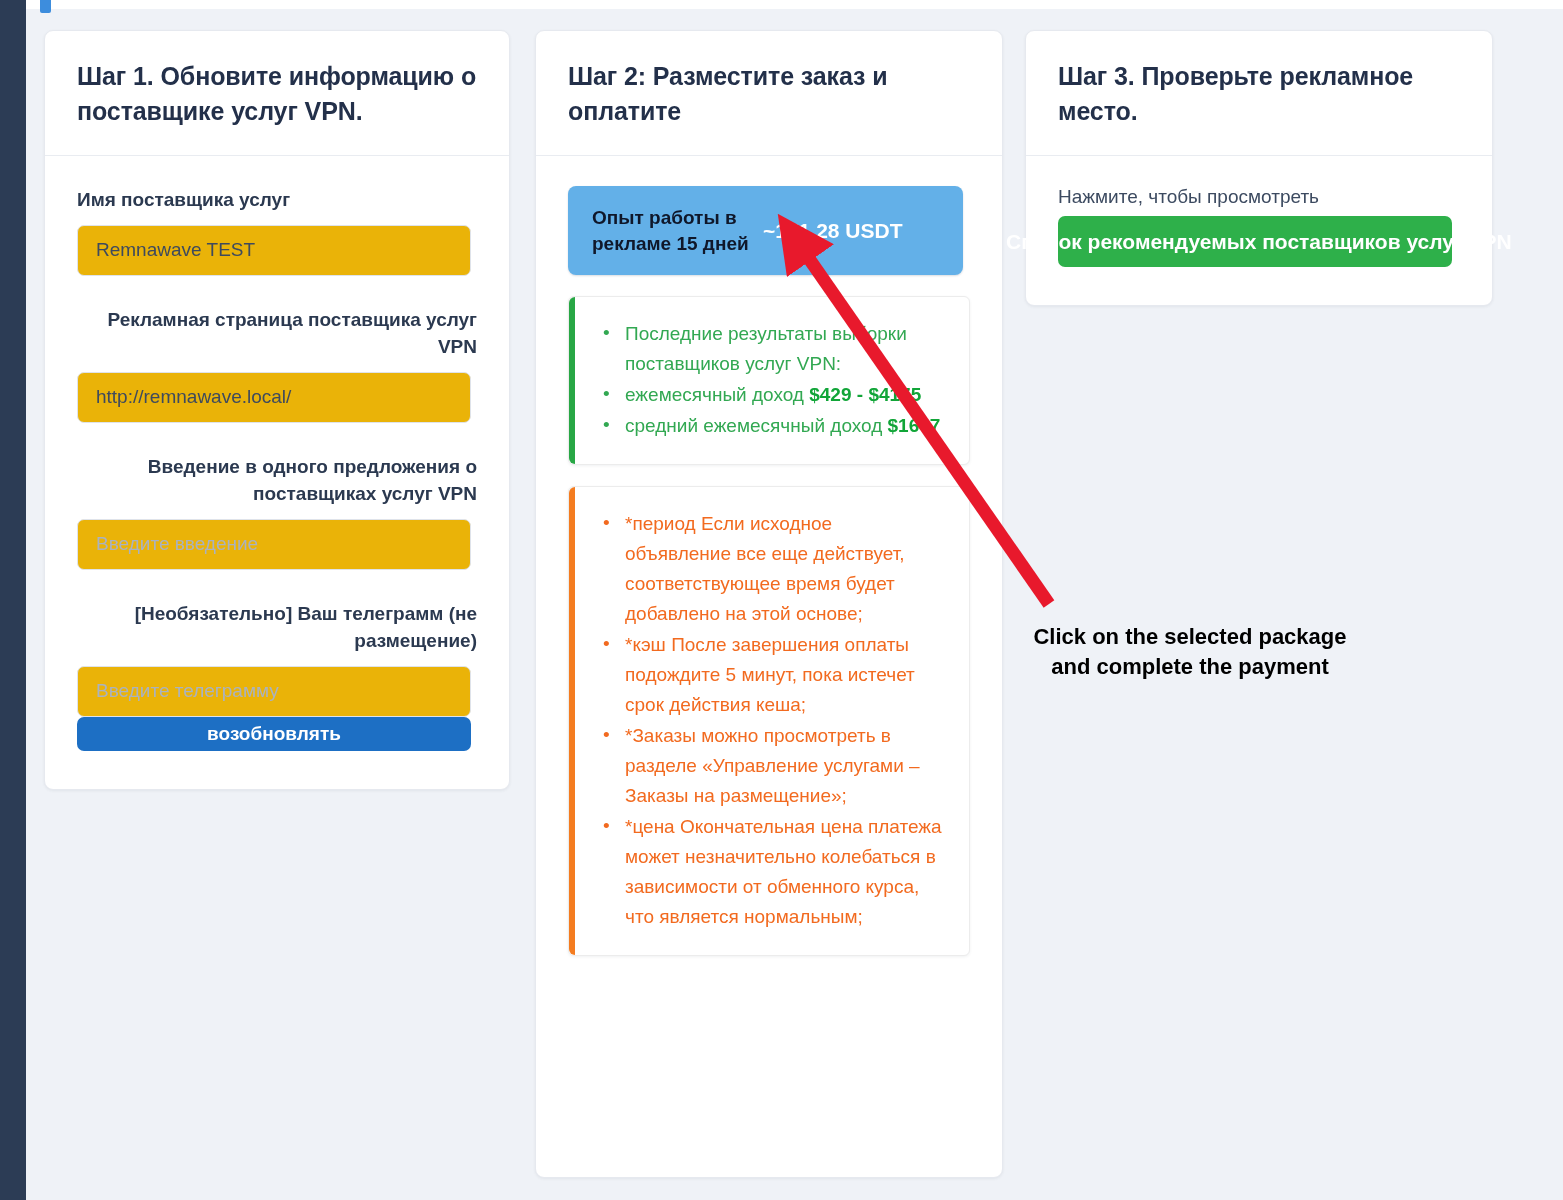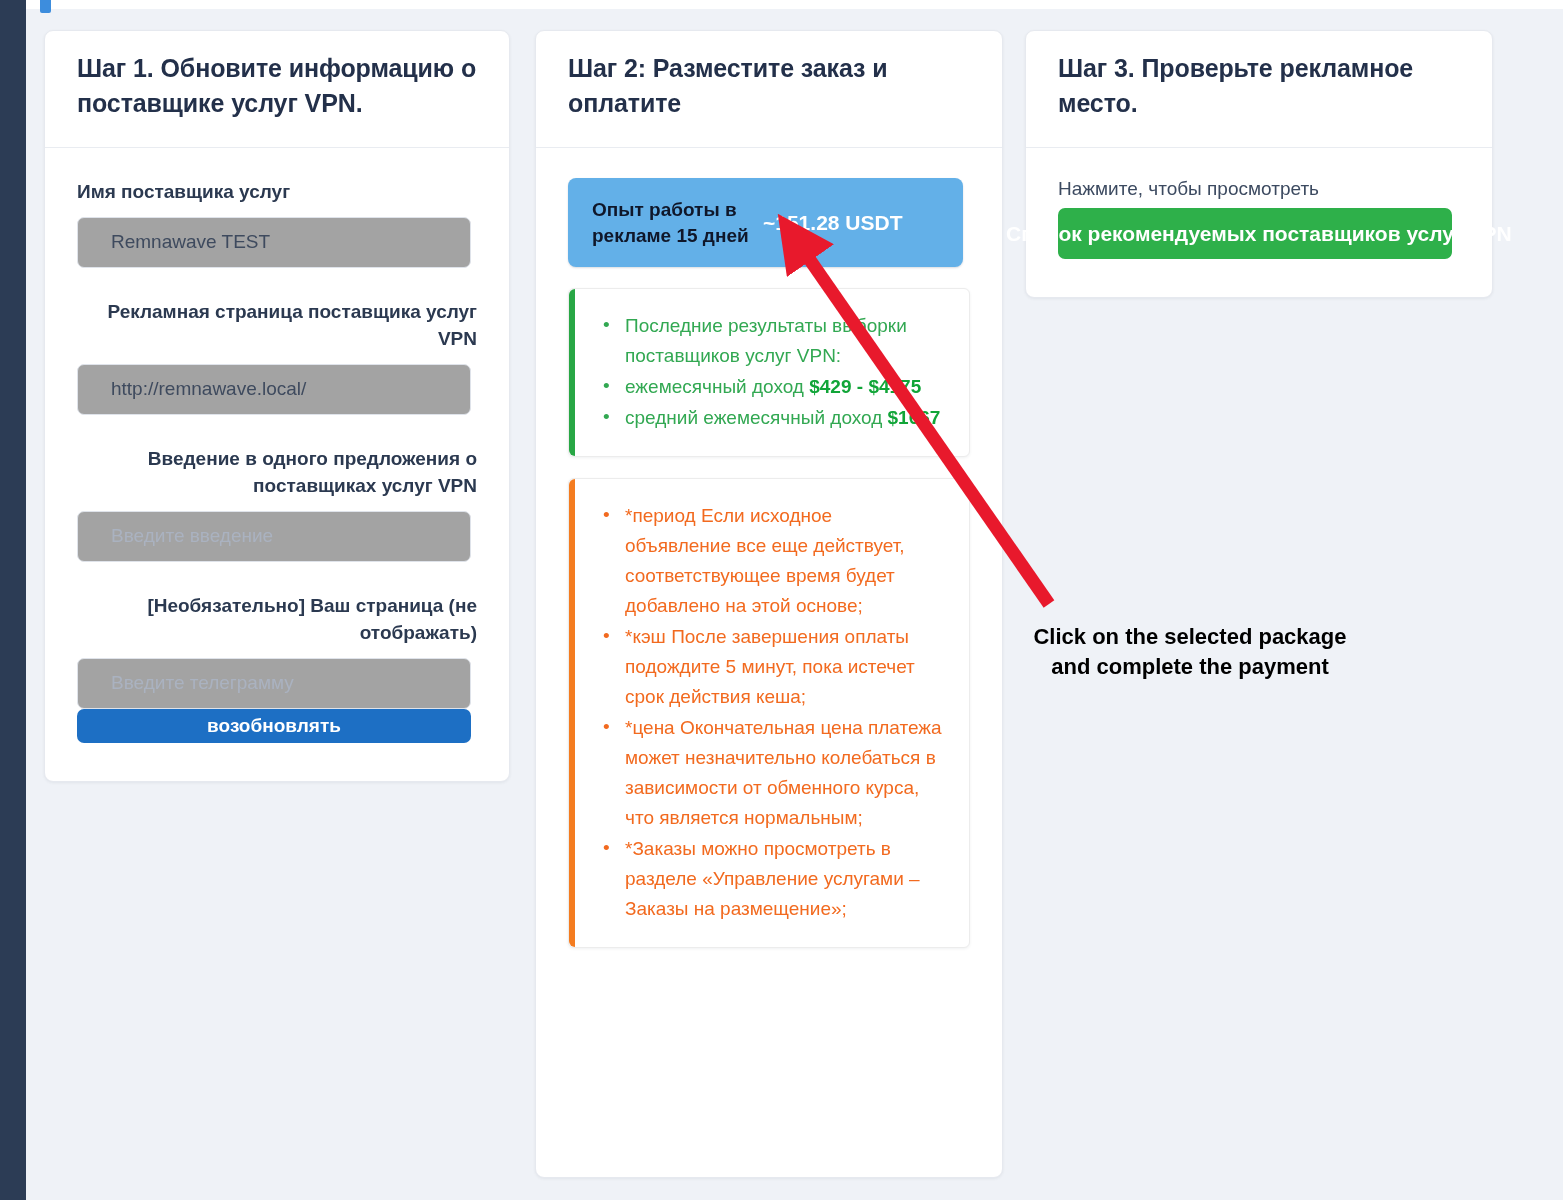--- a/index.html
+++ b/index.html
@@ -47,21 +47,21 @@
   
   .card {
     position: absolute;
     background: #ffffff;
     border: 1px solid #e6e9ef;
     border-radius: 9px;
     box-shadow: 0 1px 3px rgba(40,50,70,0.07);
   }
 
   .card-header {
-    padding: 20px 32px 26px 32px;
+    padding: 28px 32px 26px 32px;
     border-bottom: 1px solid #e9ecf1;
   }
 
   .card-title {
     font-size: 25px;
     font-weight: 700;
     line-height: 1.4;
     color: #23304a;
     letter-spacing: -0.1px;
   }
@@ -79,25 +79,25 @@
     color: #2b3950;
     line-height: 1.45;
     margin-bottom: 11px;
   }
   .field-label.spaced { margin-top: 30px; text-align: right; }
 
   .text-input {
     display: block;
     width: 394px;
     height: 51px;
-    padding: 0 33px;
+    padding: 0 18px;
     font-size: 19px;
     font-family: "Liberation Sans", sans-serif;
     color: #3e4a5e;
-    background: #a3a3a3;
+    background: #eab308;
     border: 1px solid #dfe3ea;
     border-radius: 7px;
     outline: none;
   }
   .text-input::placeholder { color: #aab2c0; }
 
   #resume-button {
     display: block;
     width: 394px;
     height: 34px;
@@ -257,21 +257,21 @@
 
     <div class="field-label">Имя поставщика услуг</div>
     <input class="text-input" id="provider-name-input" type="text" value="Remnawave TEST" style="">
 
     <div class="field-label spaced">Рекламная страница поставщика услуг VPN</div>
     <input class="text-input" id="provider-page-input" type="text" value="http://remnawave.local/" style="">
 
     <div class="field-label spaced">Введение в одного предложения о поставщиках услуг VPN</div>
     <input class="text-input" id="provider-intro-input" type="text" placeholder="Введите введение" style="">
 
-    <div class="field-label spaced">[Необязательно] Ваш страница (не отображать)</div>
+    <div class="field-label spaced">[Необязательно] Ваш телеграмм (не размещение)</div>
     <input class="text-input" id="telegram-input" type="text" placeholder="Введите телеграмму" style="">
 
     <button id="resume-button">возобновлять</button>
   </div>
 </div>
 
 <div class="card" id="card-step2">
   <div class="card-header">
     <div class="card-title">Шаг 2: Разместите заказ и оплатите</div>
   </div>
@@ -287,22 +287,22 @@
         <li>Последние результаты выборки поставщиков услуг VPN:</li>
         <li>ежемесячный доход <span class="amount">$429 - $4175</span></li>
         <li>средний ежемесячный доход <span class="amount">$1667</span></li>
       </ul>
     </div>
 
     <div class="note-box" id="note-orange">
       <ul class="note-list">
         <li>*период Если исходное объявление все еще действует, соответствующее время будет добавлено на этой основе;</li>
         <li>*кэш После завершения оплаты подождите 5 минут, пока истечет срок действия кеша;</li>
+        <li>*Заказы можно просмотреть в разделе «Управление услугами – Заказы на размещение»;</li>
         <li>*цена Окончательная цена платежа может незначительно колебаться в зависимости от обменного курса, что является нормальным;</li>
-        <li>*Заказы можно просмотреть в разделе «Управление услугами – Заказы на размещение»;</li>
       </ul>
     </div>
   </div>
 </div>
 
 <div class="card" id="card-step3">
   <div class="card-header">
     <div class="card-title">Шаг 3. Проверьте рекламное место.</div>
   </div>
   <div class="card-body">

